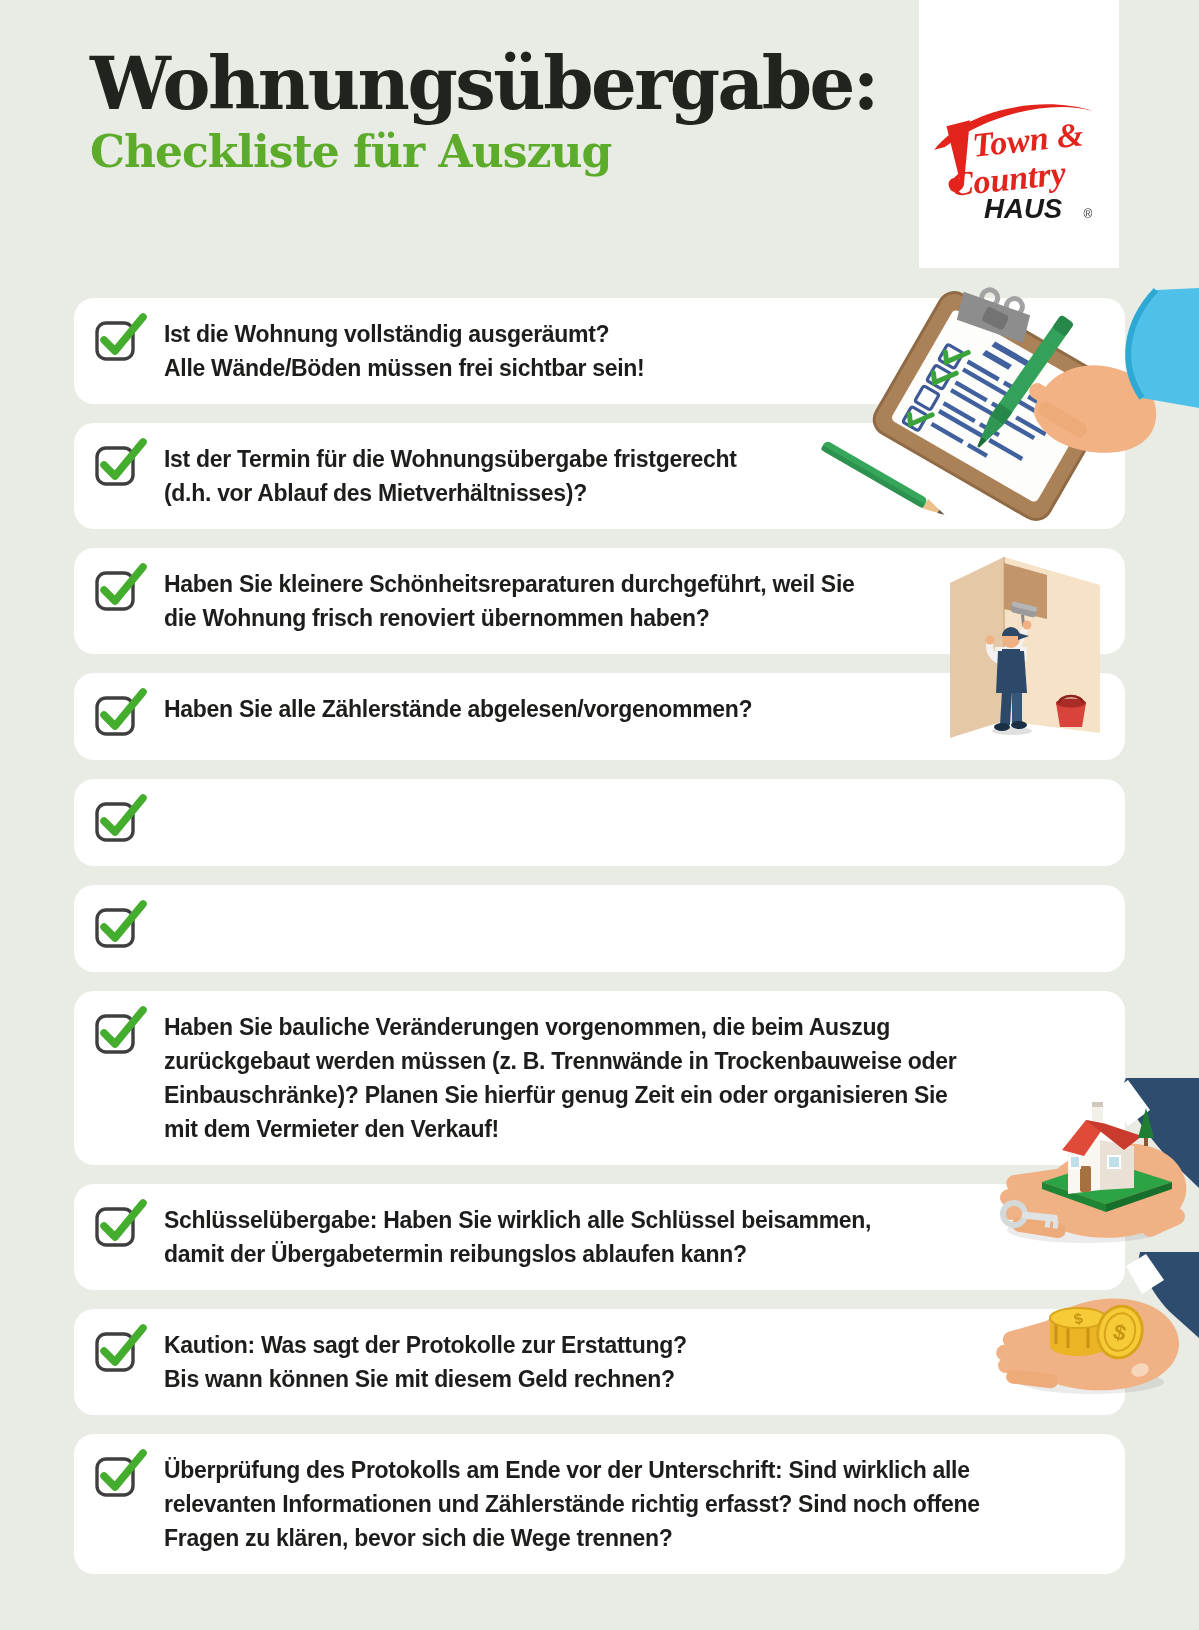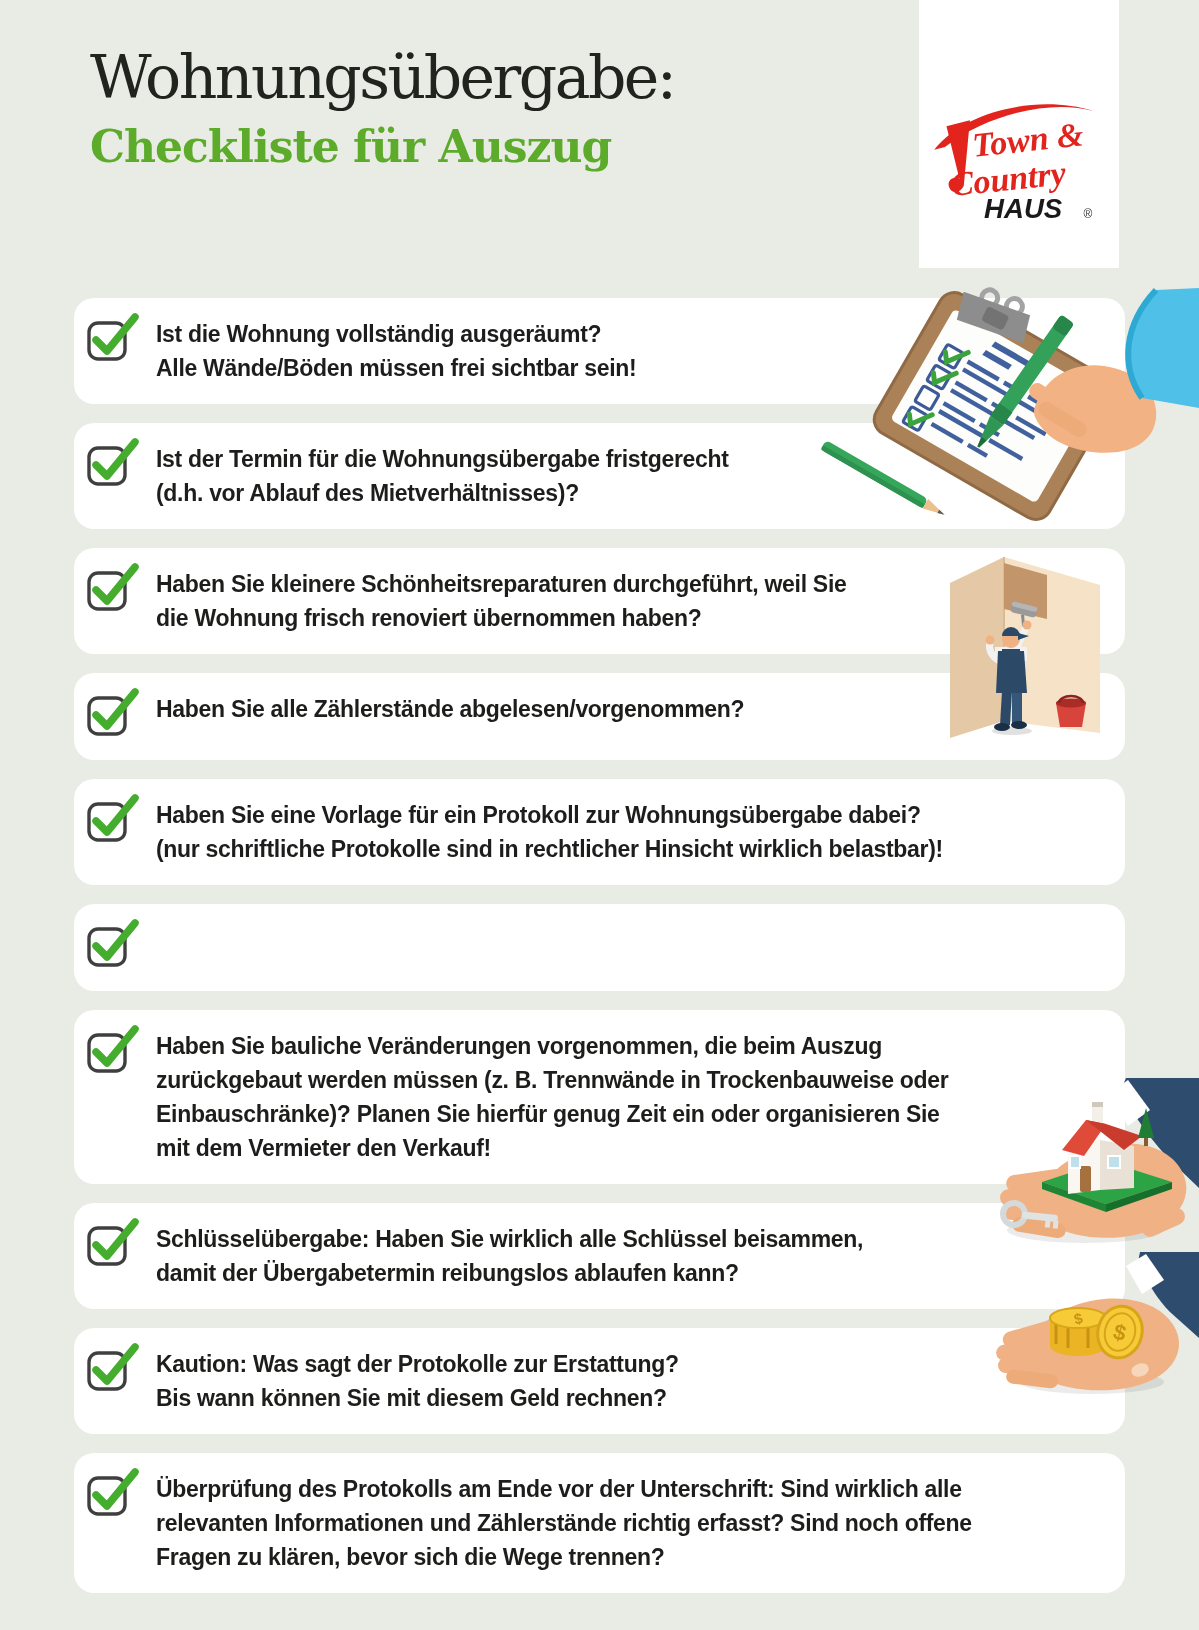--- a/index.html
+++ b/index.html
@@ -1,24 +1,24 @@
 <!DOCTYPE html>
 <html style="--background: #e9ece5; --card: #ffffff; --title-text: #20241f; --accent-green: #5cab2a; --check-green: #45ad2d; --body-text: #1d1d1b; --logo-red: #e2241d;"><head>
 <meta charset="utf-8">
 <style>
   *{margin:0;padding:0;box-sizing:border-box}
   html,body{width:1199px;height:1630px}
   body{position:relative;overflow:hidden;background:var(--background,#e9ece5);font-family:"Liberation Sans",sans-serif}
   .header{position:absolute;left:90px;top:46px}
-  .title{font-family:"DejaVu Serif",serif;font-weight:400;font-size:60px;letter-spacing:-2.5px;color:var(--title-text,#20241f);line-height:1.05}
-  .subtitle{font-family:"DejaVu Serif",serif;font-weight:700;font-size:44px;letter-spacing:-1px;color:var(--accent-green,#5cab2a);margin-top:12px}
+  .title{font-family:"DejaVu Serif",serif;font-weight:700;font-size:72px;letter-spacing:-2.5px;color:var(--title-text,#20241f);line-height:1.05}
+  .subtitle{font-family:"DejaVu Serif",serif;font-weight:700;font-size:44px;letter-spacing:-1px;color:var(--accent-green,#5cab2a);margin-top:4px}
   .logo-box{position:absolute;left:919px;top:0;width:200px;height:268px;background:#fff}
   .logo-box svg{position:absolute;left:8px;top:90px}
   .list{position:absolute;left:74px;top:298px;width:1051px}
-  .card{background:var(--card,#ffffff);border-radius:20px;padding:19px 8px 19px 12px;margin-bottom:19px;display:flex;align-items:flex-start;overflow:hidden}
+  .card{background:var(--card,#ffffff);border-radius:20px;padding:19px 8px 19px 20px;margin-bottom:19px;display:flex;align-items:flex-start;overflow:hidden}
   .cb{flex:0 0 54px;margin-top:-5px}
   .card p{font-size:23px;line-height:34px;font-weight:700;color:var(--body-text,#1d1d1b);letter-spacing:-0.3px;white-space:pre-line;margin-left:16px}
   .illus{position:absolute}
 </style>
 </head>
 <body>
 
 <div class="header">
   <div class="title">Wohnungsübergabe:</div>
   <div class="subtitle">Checkliste für Auszug</div>
@@ -72,22 +72,20 @@
           <path d="M10 28 L21 39 L49 5" fill="none" stroke="#45ad2d" stroke-width="7.5" stroke-linecap="round" stroke-linejoin="round"></path>
         </svg></span>
     <p>Haben Sie alle Zählerstände abgelesen/vorgenommen?</p>
   </div>
 
   <div class="card">
     <span class="cb"><svg width="54" height="50" viewBox="0 0 54 50">
           <rect x="3" y="11" width="36" height="36" rx="9" fill="#fff" stroke="#3f3f3f" stroke-width="3.4"></rect>
           <path d="M10 28 L21 39 L49 5" fill="none" stroke="#45ad2d" stroke-width="7.5" stroke-linecap="round" stroke-linejoin="round"></path>
         </svg></span>
-    <p>Haben Sie eine Vorlage für ein Protokoll zur Wohnungsübergabe dabei?
-(nur schriftliche Protokolle sind in rechtlicher Hinsicht wirklich belastbar)!</p>
   </div>
 
   <div class="card">
     <span class="cb"><svg width="54" height="50" viewBox="0 0 54 50">
           <rect x="3" y="11" width="36" height="36" rx="9" fill="#fff" stroke="#3f3f3f" stroke-width="3.4"></rect>
           <path d="M10 28 L21 39 L49 5" fill="none" stroke="#45ad2d" stroke-width="7.5" stroke-linecap="round" stroke-linejoin="round"></path>
         </svg></span>
   </div>
 
   <div class="card">

